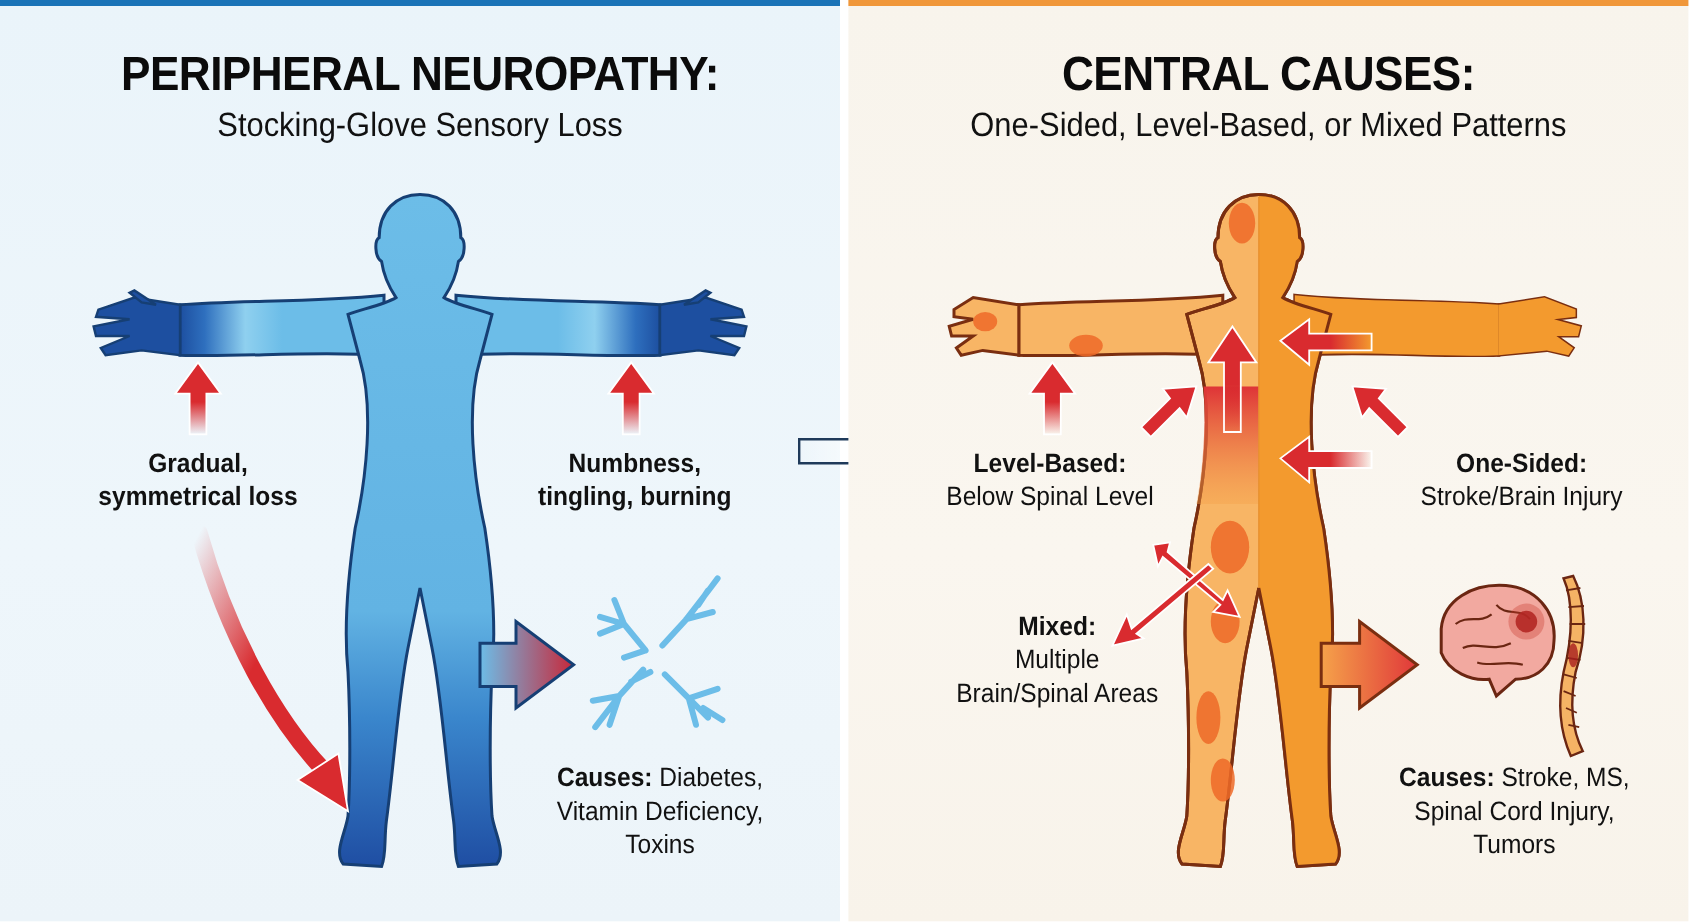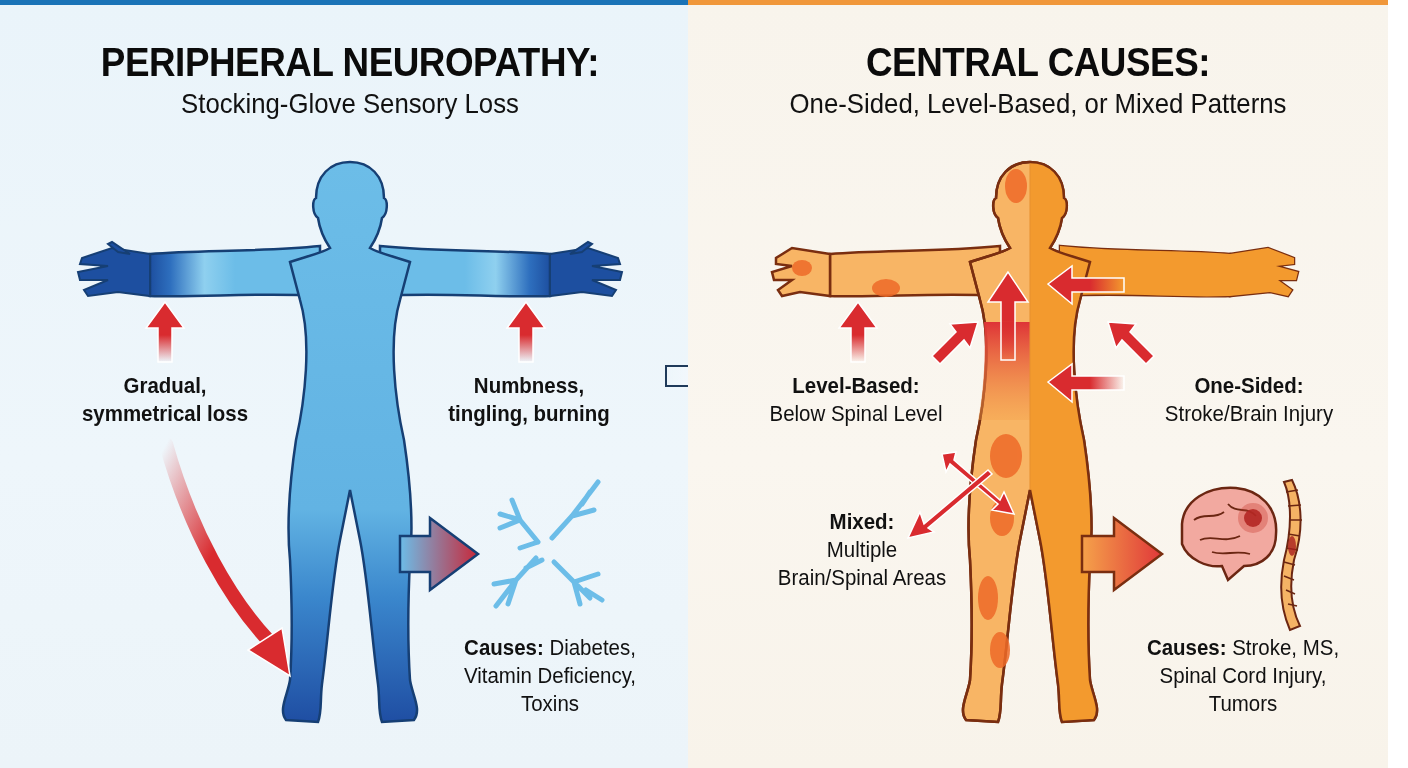--- a/index.html
+++ b/index.html
@@ -11,21 +11,21 @@
       color: #111;
     }
     .panel {
       position: absolute; top: 0; height: 768px;
     }
     .panel-left {
       left: 0; width: 700px;
       background: linear-gradient(180deg, #eaf4fa 0%, #eef6fb 60%, #ecf4f9 100%);
     }
     .panel-right {
-      left: 688px; width: 700px;
+      left: 707px; width: 700px;
       background: linear-gradient(180deg, #f8f4ec 0%, #faf6ef 60%, #f8f3ea 100%);
     }
     .divider {
       position: absolute; left: 700px; top: 0; width: 8px; height: 768px;
       background: #ffffff;
     }
     .topbar { position: absolute; top: 0; left: 0; width: 100%; height: 5px; }
     .topbar-blue { background: #1a73b7; }
     .topbar-orange { background: #f0973a; }
 

